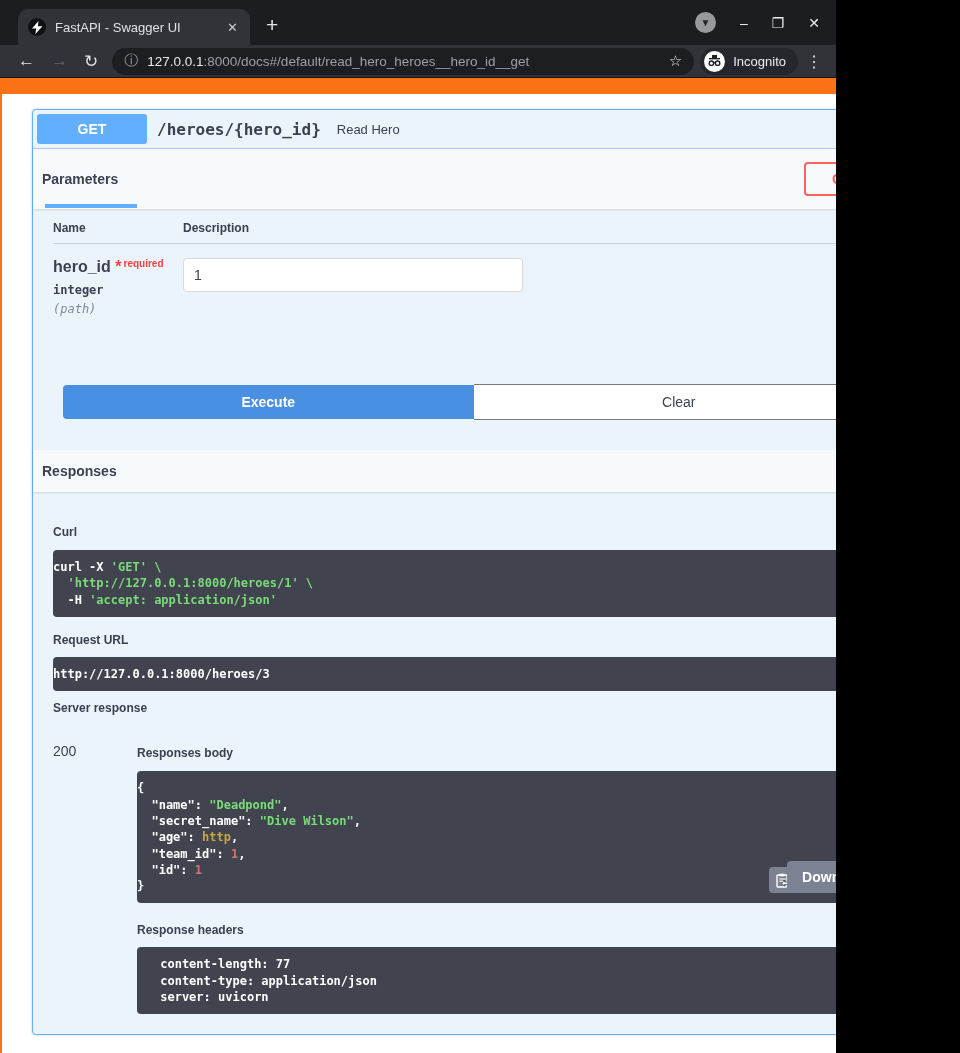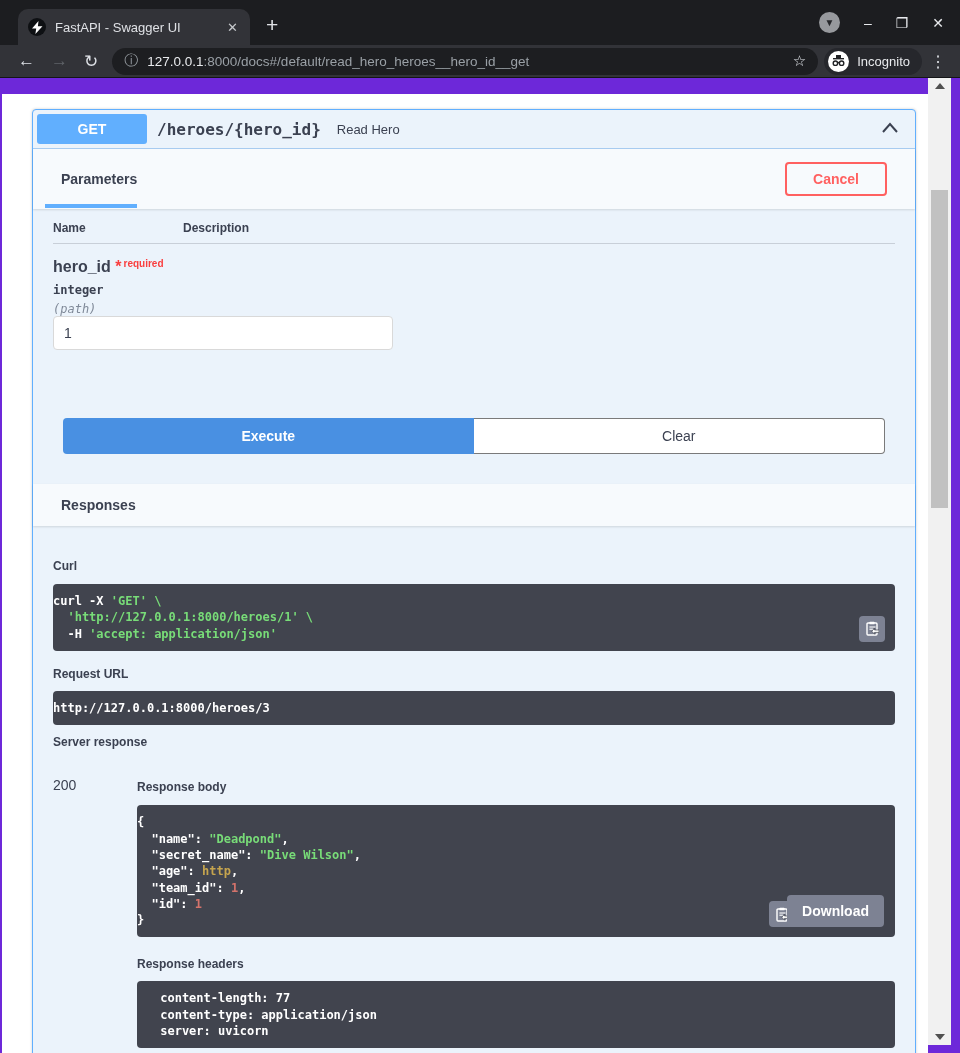--- a/index.html
+++ b/index.html
@@ -1,19 +1,19 @@
 <!DOCTYPE html>
 <html><head>
 <meta charset="utf-8">
 <style>
   * { margin:0; padding:0; box-sizing:border-box; }
   html,body { background:#000; }
   body { font-family:"Liberation Sans", sans-serif; }
 
-  .screen { position:relative; width:960px; height:1053px; background:#6d28d9; overflow:hidden; }
+  .screen { position:relative; width:836px; height:1053px; background:#f97316; overflow:hidden; }
 
   
   .chrome { position:absolute; top:0; left:0; right:0; height:78px; background:#1c1d20; }
   .tabstrip { position:relative; height:45px; }
   .tab { position:absolute; left:18px; top:9px; width:232px; height:36px; background:#323338;
          border-radius:10px 10px 0 0; display:flex; align-items:center; padding:0 10px; gap:9px; }
   .favicon { width:18px; height:18px; border-radius:50%; background:#0e1013; display:flex;
              align-items:center; justify-content:center; flex:0 0 auto; }
   .tab-title { color:#dfe1e5; font-size:13px; white-space:nowrap; overflow:hidden; flex:1; }
   .tab-close { color:#c7cacd; font-size:13px; cursor:default; padding:0 2px; }
@@ -56,42 +56,42 @@
   .opblock { margin:15px 12px 300px 30px; border:1px solid #61affe; border-radius:4px;
              background:#ebf3fb; box-shadow:0 0 3px rgba(0,0,0,.19); }
   .opblock-header { display:flex; align-items:center; padding:4px; gap:10px;
                     border-bottom:1px solid #a9cdf2; cursor:pointer; }
   .method-badge { background:#61affe; color:#fff; font-weight:bold; font-size:14px; width:110px;
                   padding:7px 0; text-align:center; border-radius:3px; flex:0 0 auto; }
   .op-path { font-family:"DejaVu Sans Mono", monospace; font-weight:bold; font-size:16px; color:#3b4151; }
   .op-summary { font-size:13px; color:#3b4151; margin-left:6px; }
   .collapse-btn { margin-left:auto; padding:6px 12px; }
 
-  .section-header { position:relative; background:#f7fafd; padding:13px 28px; display:flex;
+  .section-header { position:relative; background:#f7fafd; padding:13px 9px; display:flex;
                     align-items:center; box-shadow:0 1px 2px rgba(0,0,0,.12); }
   .section-title { font-size:14px; font-weight:bold; color:#3b4151; }
   .tab-indicator { position:absolute; left:12px; bottom:1px; width:92px; height:4px; background:#61affe; }
   .btn-cancel { margin-left:auto; background:transparent; border:2px solid #ff6060; border-radius:4px;
                 color:#ff6060; font-weight:bold; font-size:14px; padding:7px 26px;
                 font-family:"Liberation Sans", sans-serif; }
 
   .params-area { padding:12px 20px 0; }
   .t-head { display:flex; font-size:12px; font-weight:bold; color:#3b4151; padding-bottom:8px;
             border-bottom:1px solid rgba(59,65,81,.2); }
   .col-name { width:130px; flex:0 0 auto; }
-  .param-row { display:flex; padding-top:14px;flex-direction:column; }
+  .param-row { display:flex; padding-top:14px; }
   .param-name-line { font-size:16px; font-weight:bold; color:#3b4151; }
   .req-star { color:#f93e3e; }
   .req-label { color:#f93e3e; font-size:10px; vertical-align:top; margin-left:2px; }
   .param-type { font-family:"DejaVu Sans Mono", monospace; font-weight:bold; font-size:12px; margin-top:7px; }
   .param-in { font-family:"DejaVu Sans Mono", monospace; font-size:12px; font-style:italic; color:#808a99; margin-top:5px; }
   .param-input { width:340px; height:34px; border:1px solid #d9d9d9; border-radius:4px; padding:0 10px;
                  font-size:14px; color:#3b4151; background:#fff; font-family:"Liberation Sans", sans-serif; }
 
-  .execute-wrapper { display:flex; padding:16px 30px; margin-top:52px; padding-bottom:30px; }
+  .execute-wrapper { display:flex; padding:16px 30px; margin-top:52px; padding-bottom:30px;align-items:center; }
   .btn-execute { flex:1; background:#4990e2; border:none; color:#fff; font-weight:bold; font-size:14px;
                  padding:9px 0; border-radius:4px 0 0 4px; font-family:"Liberation Sans", sans-serif; }
   .btn-clear { flex:1; background:#fff; border:1px solid #7a7a7a; border-left:none; color:#3b4151;
                font-size:14px; padding:9px 0; border-radius:0 4px 4px 0; font-family:"Liberation Sans", sans-serif; }
 
   .responses-inner { padding:30px 20px 20px; }
   .block-label { font-size:12px; font-weight:bold; color:#3b4151; }
   .codeblock { position:relative; background:#41444e; border-radius:4px; color:#fff; margin-top:10px;
                font-family:"DejaVu Sans Mono", monospace; font-size:12px; font-weight:bold;
                padding:9px 0; }
@@ -243,21 +243,21 @@
         <div class="codeblock">
             <div class="code-line"><span class="tok-plain">http://127.0.0.1:8000/heroes/3</span></div>
           </div>
 
         <div class="block-label sr-label">Server response</div>
 
 
         <div class="live-row">
           <span class="col-code status-code">200</span>
           <div class="resp-detail">
-            <span class="block-label">Response body</span>
+            <span class="block-label">Responses body</span>
             <div class="codeblock">
 
             <div class="code-line"><span class="tok-plain">{</span></div>
                 <div class="code-line"><span class="tok-plain">  "name": </span><span class="tok-string">"Deadpond"</span><span class="tok-plain">,</span></div>
                 <div class="code-line"><span class="tok-plain">  "secret_name": </span><span class="tok-string">"Dive Wilson"</span><span class="tok-plain">,</span></div>
                 <div class="code-line"><span class="tok-plain">  "age": </span><span class="tok-keyword">http</span><span class="tok-plain">,</span></div>
                 <div class="code-line"><span class="tok-plain">  "team_id": </span><span class="tok-number">1</span><span class="tok-plain">,</span></div>
                 <div class="code-line"><span class="tok-plain">  "id": </span><span class="tok-number">1</span></div>
                 <div class="code-line"><span class="tok-plain">}</span></div>
                 <button class="copy-sq body-copy">

